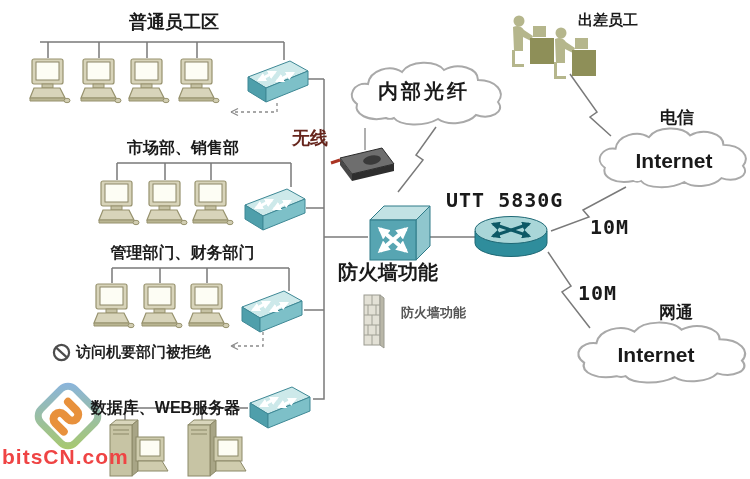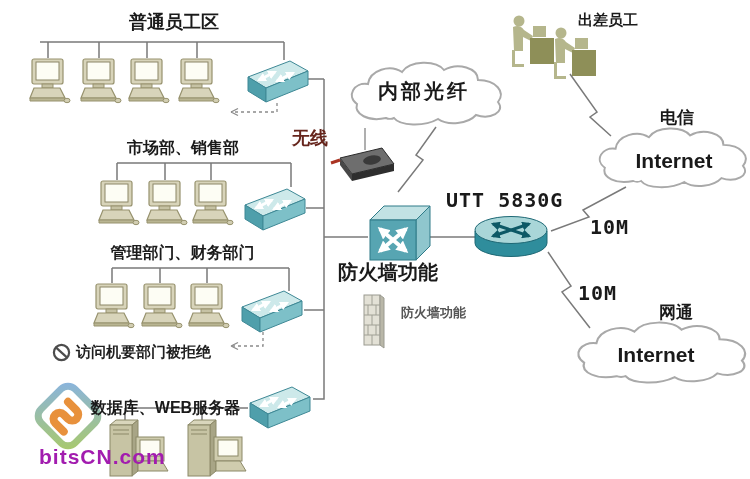--- a/index.html
+++ b/index.html
@@ -213,14 +213,14 @@
   <div class="txt ctr" style="left:618px;top:149px;width:112px;font-size:21px;">Internet</div>
 
   <div class="txt mono" style="left:590px;top:216px;font-size:20px;">10M</div>
 
   <div class="txt mono" style="left:578px;top:282px;font-size:20px;">10M</div>
 
   <div class="txt" style="left:659px;top:304px;font-size:17px;">网通</div>
 
   <div class="txt ctr" style="left:600px;top:343px;width:112px;font-size:21px;">Internet</div>
 
-  <div class="txt" style="left:2px;top:445px;font-size:21px;color:#a21caf;letter-spacing:1px;margin-left:37px;">bitsCN.com</div>
+  <div class="txt" style="left:2px;top:445px;font-size:21px;color:#ef4444;letter-spacing:1px;">bitsCN.com</div>
 </div>
 
 </body></html>

